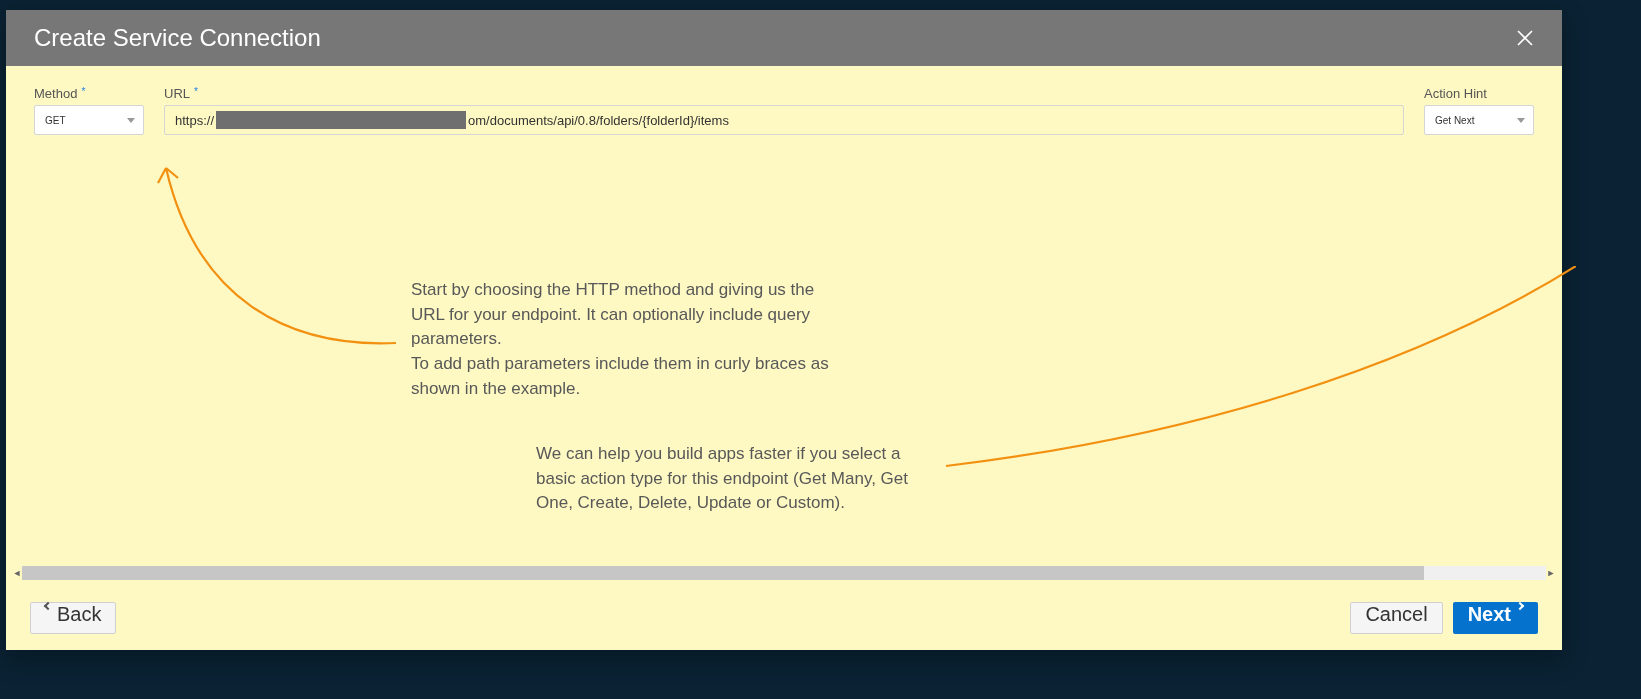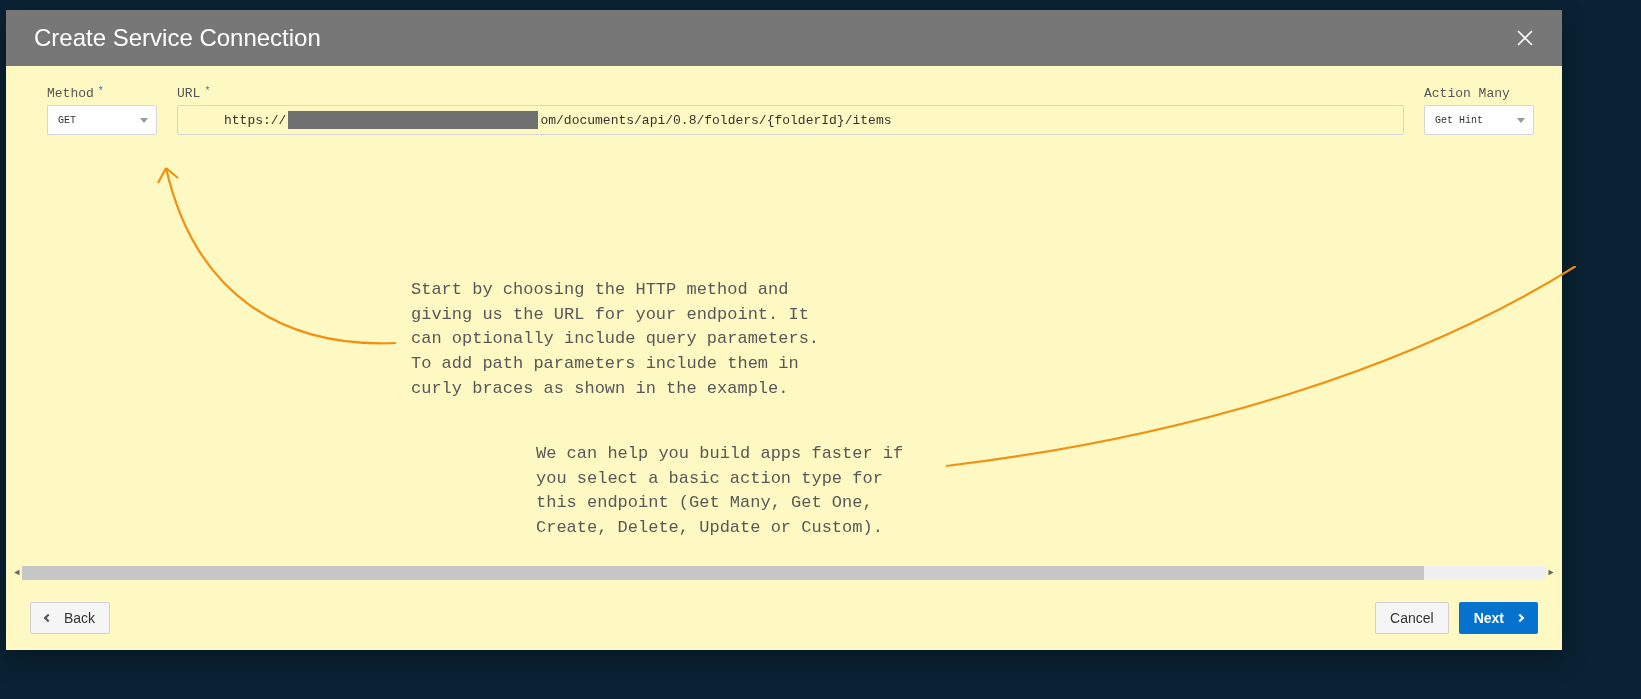--- a/index.html
+++ b/index.html
@@ -8,59 +8,59 @@
     position: absolute; left: 6px; top: 10px; width: 1556px; height: 640px;
     background: #fef9c3; box-shadow: 0 8px 24px rgba(0,0,0,.3);
   }
   .modal-header {
     height: 56px; background: #777777; display: flex; align-items: center;
     justify-content: space-between; padding: 0 24px 0 28px;
   }
   .modal-title { color: #fff; font-size: 24px; font-weight: 300; }
   .close-btn { color: #fff; cursor: pointer; padding: 4px; }
   .close-btn svg { display:block; }
-  .modal-body { position: relative; padding: 20px 28px 0 41px; height: calc(100% - 56px - 64px); font-family: Liberation Mono, monospace; }
+  .modal-body { position: relative; padding: 20px 28px 0 28px; height: calc(100% - 56px - 64px); }
   .form-row { display: flex; gap: 20px; align-items: flex-start; }
   .field { display:flex; flex-direction:column; }
   .field-method { width: 110px; }
   .field-url { flex: 1; }
   .field-hint { width: 110px; }
   .field-label { font-size: 13px; color: #555; margin-bottom: 4px; display:flex; align-items:center; gap:4px; }
   .req-star { color: #1e7ee0; font-size: 10px; position: relative; top:-2px;}
   .dropdown {
     height: 30px; border: 1px solid #d5d5d5; border-radius: 2px; background:#fff;
     display:flex; align-items:center; justify-content:space-between; padding:0 8px 0 10px;
     font-size: 10px; color:#333; cursor:pointer;
   }
   .caret { width:0;height:0;border-left:4px solid transparent;border-right:4px solid transparent;border-top:5px solid #999; }
   .url-input {
     height: 30px; width:100%; border:1px solid #d5d5d5; border-radius:2px;
     padding:0 10px; font-size:13px; color:#333; position:relative;
   }
-  .url-content { position:relative; display:flex; align-items:center; height:100%;margin-left:36px; }
+  .url-content { position:relative; display:flex; align-items:center; height:100%; }
   .redact { display:inline-block; width: 250px; height:18px; background:#6f6f6f; margin:0 2px; }
   .hints { position:absolute; color:#585858; font-size:17px; line-height:1.45; }
   .hint1 { left:405px; top:212px; width:420px; }
   .hint2 { left:405px; top:286px; width:430px; }
   .hint3 { left:530px; top:376px; width:390px; }
   .arrow-svg { position:absolute; pointer-events:none; }
   .scroll-area {
     position:absolute; left:6px; right:6px; bottom:6px; height:14px;
     display:flex; align-items:center;
   }
   .scroll-btn { width:10px; height:14px; display:flex; align-items:center; justify-content:center; color:#666; font-size:9px; cursor:pointer;}
   .scroll-track { flex:1; height:14px; background:#f0f0f0; position:relative; }
   .scroll-thumb { position:absolute; left:0; top:0; height:14px; width:92%; background:#c6c6c6; }
   .modal-footer {
     position:absolute; left:0; right:0; bottom:0; height:64px;
     display:flex; align-items:center; justify-content:space-between; padding:0 24px;
   }
   .btn {
-    height:32px; padding:0 14px; font-size:14px; border-radius:2px; cursor:pointer;
-    display:inline-flex; align-items:center; gap:13px; border:1px solid transparent;
+    height:32px; padding:0 14px; font-size:20px; border-radius:2px; cursor:pointer;
+    display:inline-flex; align-items:flex-start; gap:6px; border:1px solid transparent;
   }
   .btn-default { background:#f5f5f5; border-color:#d0d0d0; color:#333; }
   .btn-primary { background:#0572ce; color:#fff;font-weight:bold; }
   .footer-right { display:flex; gap:10px;margin-left:20px; }
   .chev { width:6px; height:6px; border-style:solid; display:inline-block; }
   .chev-left { border-width:0 0 2px 2px; transform:rotate(45deg); border-color:#555;}
   .chev-right { border-width:2px 2px 0 0; transform:rotate(45deg); border-color:#fff;}
 </style>
 </head>
 <body>
@@ -98,24 +98,24 @@
           <div class="url-content">
             <span>https://</span>
             <span class="redact"></span>
             <span>om/documents/api/0.8/folders/{folderId}/items</span>
           </div>
         </div>
       </div>
 
       <div class="field field-hint">
         <div class="field-label">
-          <span>Action Many</span>
+          <span>Action Hint</span>
         </div>
         <div class="dropdown">
-          <span>Get Hint</span>
+          <span>Get Next</span>
           <span class="caret"></span>
         </div>
       </div>
     </div>
 
     <div class="hints hint1">Start by choosing the HTTP method and giving us the URL for your endpoint. It can optionally include query parameters.</div>
     <div class="hints hint2">To add path parameters include them in curly braces as shown in the example.</div>
     <div class="hints hint3">We can help you build apps faster if you select a basic action type for this endpoint (Get Many, Get One, Create, Delete, Update or Custom).</div>
 
     <svg class="arrow-svg" style="left:130px; top:82px;" width="270" height="210" viewBox="0 0 270 210">

